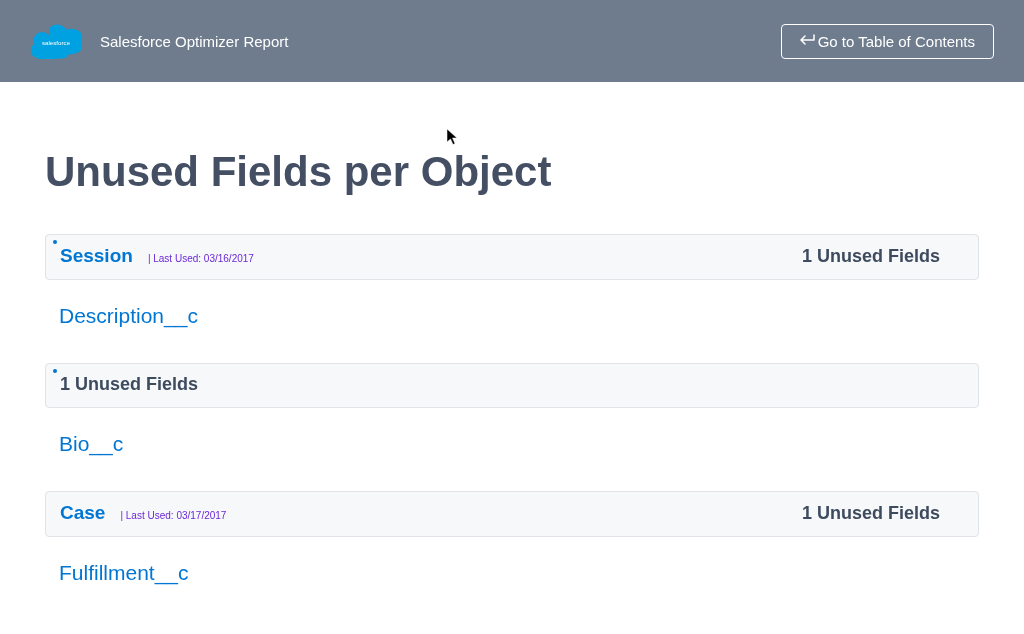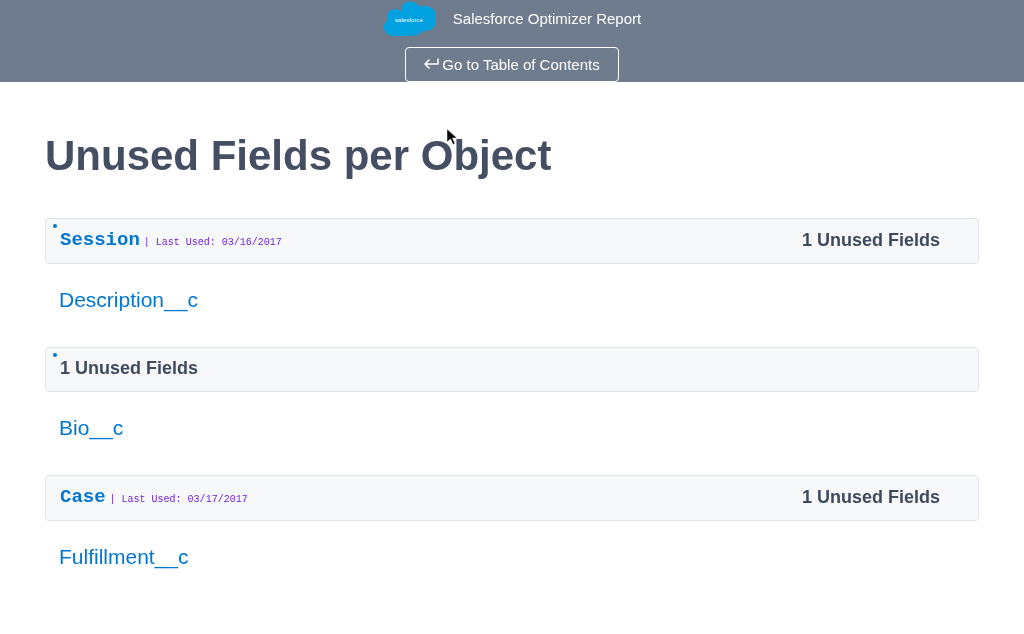--- a/index.html
+++ b/index.html
@@ -16,21 +16,20 @@
       overflow: hidden;
     }
     
     .header {
       background: #6f7c8e;
       height: 82px;
       display: flex;
       align-items: center;
       justify-content: space-between;
       padding: 0 30px 0 30px;
-      flex-direction: column;
     }
     
     .header-left {
       display: flex;
       align-items: center;
       gap: 18px;
     }
     
     .salesforce-logo {
       width: 52px;
@@ -67,21 +66,21 @@
     }
     
     .content {
       padding: 0 45px;
     }
     
     .page-title {
       font-size: 42px;
       font-weight: 700;
       color: #454f63;
-      margin-top: 50px;
+      margin-top: 66px;
       margin-bottom: 38px;
     }
     
     .object-section {
       margin-bottom: 35px;
     }
     
     .object-header {
       background: #f6f8fa;
       border: 1px solid #e0e3e7;
@@ -99,22 +98,21 @@
       left: 7px;
       width: 4px;
       height: 4px;
       background: #0176d3;
       border-radius: 50%;
     }
     
     .object-header-left {
       display: flex;
       align-items: baseline;
-      gap: 2px;
-      font-family: Liberation Mono, monospace;
+      gap: 13px;
     }
     
     .object-name {
       color: #0176d3;
       font-size: 19px;
       font-weight: 700;
       cursor: pointer;
     }
     
     .object-meta {

